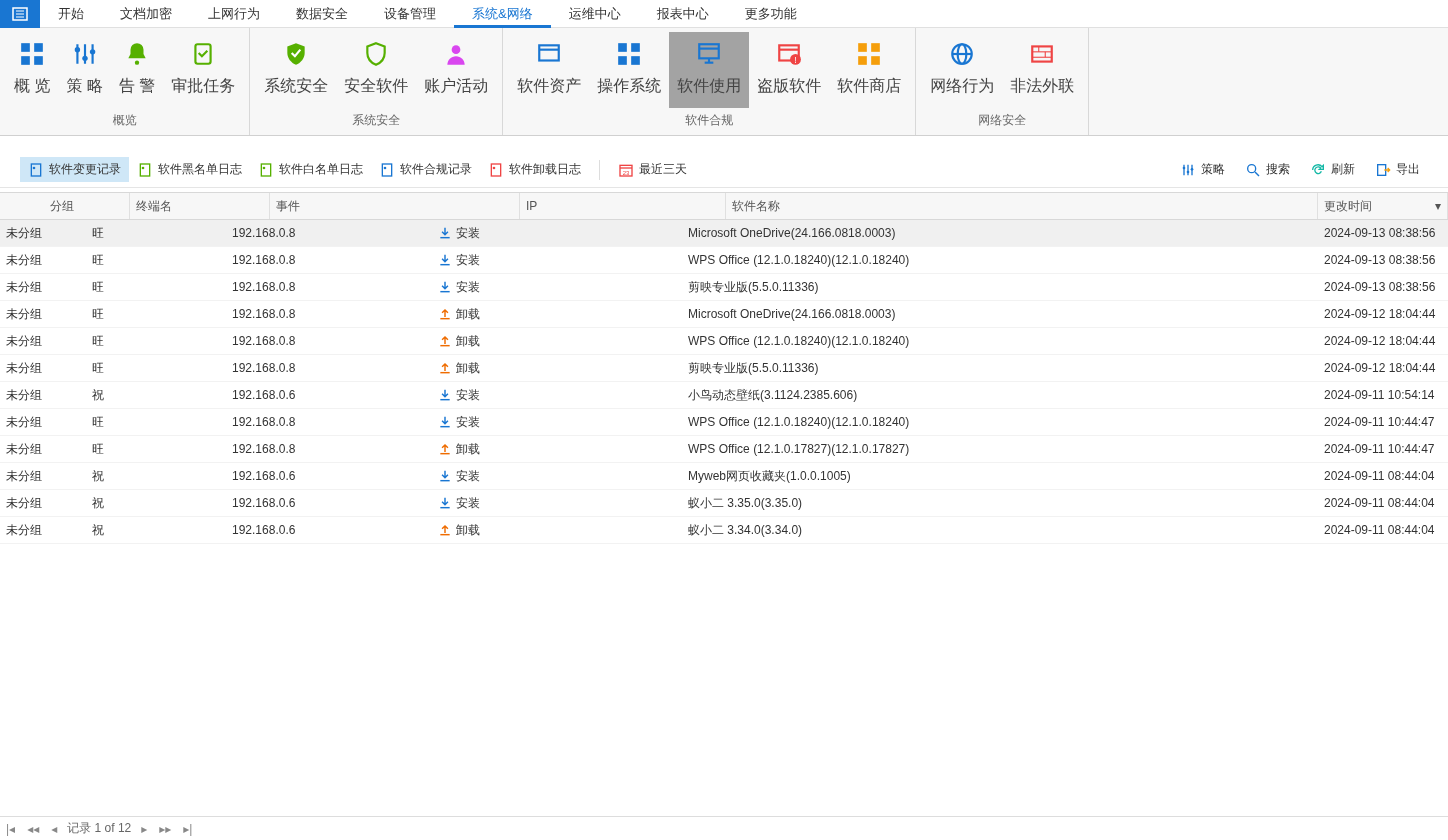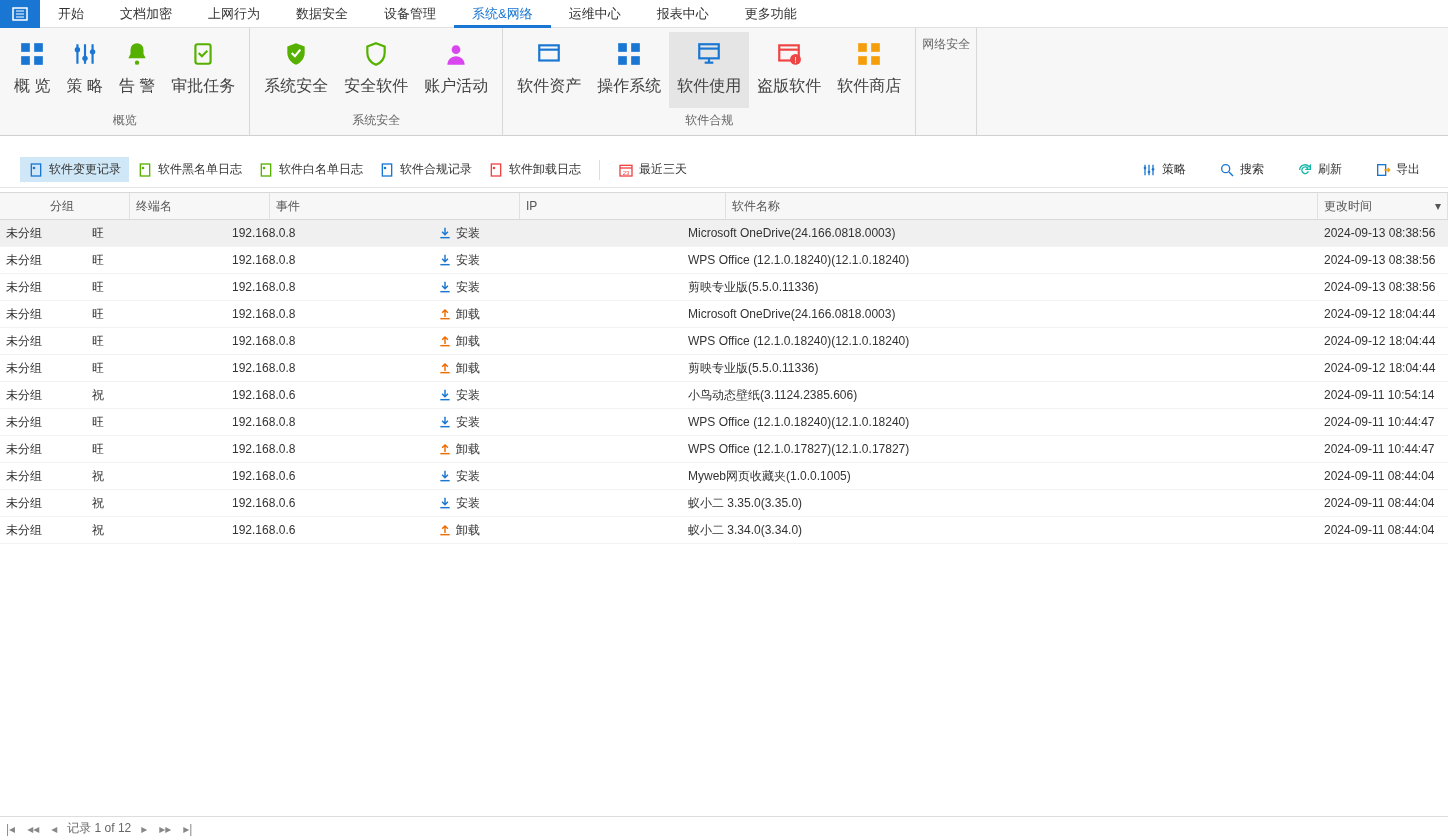--- a/index.html
+++ b/index.html
@@ -8,28 +8,28 @@
 .menubar { display: flex; align-items: center; height: 28px; background: #fff; border-bottom: 1px solid #e0e0e0; }
 .menu-logo { width: 40px; height: 28px; background: #1976d2; display: flex; align-items: center; justify-content: center; }
 .menu-logo svg { width: 16px; height: 16px; }
 .menu-item { padding: 0 18px; height: 28px; line-height: 28px; cursor: pointer; font-size: 13px; color: #333; }
 .menu-item.active { color: #1976d2; border-bottom: 3px solid #1976d2; }
 
 .ribbon { display: flex; height: 108px; background: #f7f7f7; border-bottom: 1px solid #d0d0d0; }
 .ribbon-group { display: flex; flex-direction: column; border-right: 1px solid #d8d8d8; padding: 4px 6px 0 6px; }
 .ribbon-items { display: flex; flex: 1; }
 .ribbon-item { display: flex; flex-direction: column; align-items: center; justify-content: flex-start; padding: 4px 8px; cursor: pointer; min-width: 52px; }
-.ribbon-item.active { background: #e5e5e5; }
+.ribbon-item.active { background: #a3a3a3; }
 .ribbon-item .ricon { width: 32px; height: 32px; display: flex; align-items: center; justify-content: center; margin-bottom: 6px; margin-top: 2px; }
 .ribbon-item .rlabel { font-size: 16px; color: #444; text-align: center; white-space: nowrap; }
 .ribbon-group-label { text-align: center; font-size: 12px; color: #666; padding: 4px 0 6px 0; }
 
 .toolbar { display: flex; align-items: center; height: 36px; padding: 0 20px; border-bottom: 1px solid #e5e5e5; justify-content: space-between; margin-top: 16px; }
 .toolbar-left { display: flex; align-items: center; }
-.toolbar-right { display: flex; align-items: center; gap: 17px; }
+.toolbar-right { display: flex; align-items: center; gap: 4px; }
 .tb-btn { display: flex; align-items: center; padding: 4px 8px; cursor: pointer; font-size: 12px; color: #333; gap: 5px; }
 .tb-btn.active { background: #cfe7f7; }
 .tb-icon { width: 16px; height: 16px; display: inline-flex; align-items: center; justify-content: center; }
 .tb-sep { width: 1px; height: 20px; background: #ddd; margin: 0 10px; }
 
 .grid-header { display: flex; height: 28px; background: #f7f7f7; border-top: 1px solid #d8d8d8; border-bottom: 1px solid #d8d8d8; align-items: center; margin-top: 4px; padding-left: 44px; }
 .grid-header .col { padding: 0 6px; color: #555; font-size: 12px; border-right: 1px solid #e0e0e0; height: 100%; display: flex; align-items: center; }
 .grid-body { flex: 1; overflow: auto; }
 .grid-row { display: flex; height: 27px; align-items: center; border-bottom: 1px solid #f2f2f2; }
 .grid-row:nth-child(1) { background: #f0f0f0; }
@@ -204,20 +204,44 @@
               <rect x="2" y="14" width="8" height="8" fill="#f59e0b"></rect>
               <rect x="14" y="14" width="8" height="8" fill="#f59e0b"></rect>
             </svg>
           </div>
           <div class="rlabel">软件商店</div>
         </div>
       </div>
       <div class="ribbon-group-label">软件合规</div>
     </div>
     <div class="ribbon-group">
+      <div class="ribbon-items">
+        <div class="ribbon-item">
+          <div class="ricon">
+            <svg width="26" height="26" viewBox="0 0 24 24">
+              <circle cx="12" cy="12" r="9" fill="none" stroke="#1976d2" stroke-width="2"></circle>
+              <ellipse cx="12" cy="12" rx="4" ry="9" fill="none" stroke="#1976d2" stroke-width="2"></ellipse>
+              <line x1="3" y1="12" x2="21" y2="12" stroke="#1976d2" stroke-width="2"></line>
+            </svg>
+          </div>
+          <div class="rlabel">网络行为</div>
+        </div>
+        <div class="ribbon-item">
+          <div class="ricon">
+            <svg width="26" height="26" viewBox="0 0 24 24">
+              <rect x="3" y="5" width="18" height="14" fill="none" stroke="#ef4444" stroke-width="2"></rect>
+              <line x1="3" y1="10" x2="21" y2="10" stroke="#ef4444"></line>
+              <line x1="3" y1="15" x2="21" y2="15" stroke="#ef4444"></line>
+              <line x1="9" y1="5" x2="9" y2="10" stroke="#ef4444"></line>
+              <line x1="15" y1="10" x2="15" y2="15" stroke="#ef4444"></line>
+            </svg>
+          </div>
+          <div class="rlabel">非法外联</div>
+        </div>
+      </div>
       <div class="ribbon-group-label">网络安全</div>
     </div>
   </div>
 
 <div class="toolbar">
   <div class="toolbar-left" id="toolbar-left">
       <div class="tb-btn active">
         <span class="tb-icon">
           <svg width="16" height="16" viewBox="0 0 24 24">
             <rect x="5" y="3" width="14" height="18" fill="none" stroke="#1976d2" stroke-width="2"></rect>

